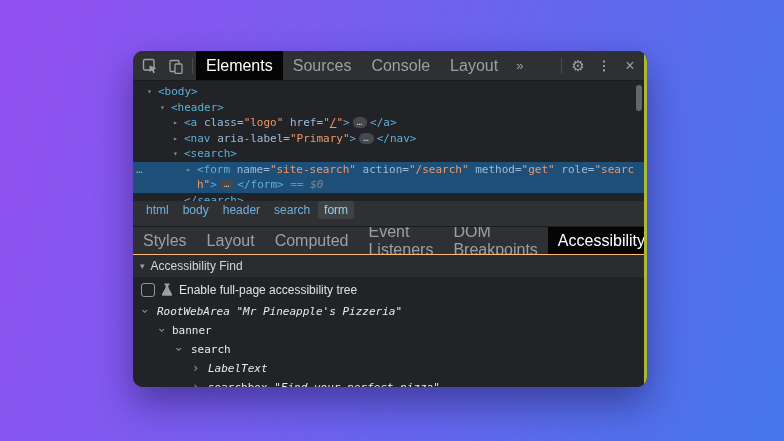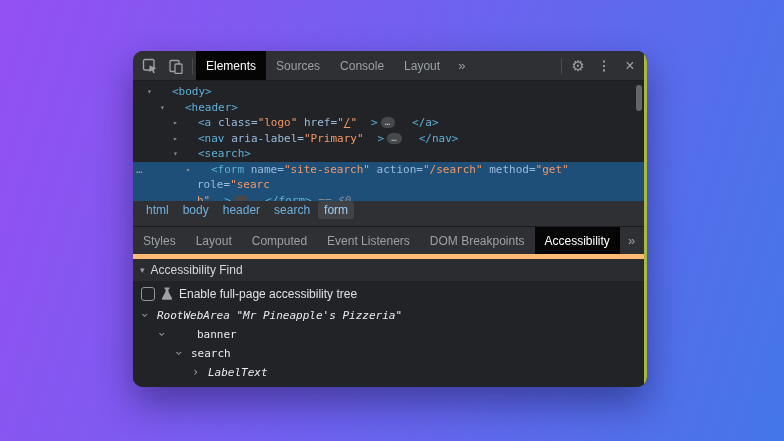--- a/index.html
+++ b/index.html
@@ -13,51 +13,51 @@
     background:#222326;border-radius:10px;overflow:hidden;
     box-shadow:0 16px 36px rgba(18,10,60,.45);
   }
   .green-edge{position:absolute;right:0;top:0;bottom:0;width:3px;background:#a9b837;z-index:40;}
   
   .toolbar{height:29px;background:#2f3033;display:flex;align-items:stretch;border-bottom:1px solid #1b1c1e;}
   .icon-btn{display:flex;align-items:center;justify-content:center;width:26px;color:#9aa0a6;}
   .icon-btn svg{display:block;}
   .vsep{width:1px;height:16px;background:#4a4c4f;align-self:center;margin:0 3px;}
   .tabs{display:flex;align-items:stretch;}
-  .tab{display:flex;align-items:center;padding:0 10px;color:#9aa0a6;font-size:12px;cursor:default;}
+  .tab{display:flex;align-items:center;padding:0 10px;color:#9aa0a6;font-size:16px;cursor:default;}
   .tab.selected{background:#050505;color:#ffffff;}
   .more-btn{display:flex;align-items:center;padding:0 8px;color:#9aa0a6;font-size:13px;}
   .toolbar-right{margin-left:auto;display:flex;align-items:stretch;}
   .glyph{font-size:15px;line-height:1;}
   .kebab{font-size:13px;font-weight:bold;}
   .close{font-size:16px;}
   
   .dom-pane{height:117px;background:#222326;position:relative;overflow:hidden;
     font-family:"DejaVu Sans Mono",monospace;font-size:11px;line-height:15.5px;padding-top:3px;}
   .dom-row{position:relative;white-space:pre-wrap;color:#e8eaed;}
   .dom-row.selected{background:#1d4f79;}
   .arrow{position:absolute;top:0;color:#8a9096;font-size:8px;line-height:15.5px;}
   .gutter{position:absolute;left:3px;top:0;color:#9aa0a6;font-size:11px;letter-spacing:1px;}
-  .c-tag{color:#5db0d7;margin-left:14px;}
+  .c-tag{color:#5db0d7;}
   .c-attr{color:#9bbbdc;}
   .c-val{color:#f29766;}
   .c-link{color:#f29766;text-decoration:underline;}
   .c-plain{color:#e8eaed;}
   .c-dim{color:#82878d;font-style:italic;}
   .c-ell{display:inline-block;background:#45484c;color:#c3c7cb;border-radius:7px;
     padding:0 4px;margin:0 3px;font-size:9px;line-height:11px;letter-spacing:1px;vertical-align:1px;}
   .scroll-thumb{position:absolute;right:5px;top:4px;width:6px;height:26px;background:#63666a;border-radius:3px;z-index:30;}
   
   .crumbs{height:25px;background:#2f3033;display:flex;align-items:flex-start;gap:2px;
     padding:0 7px;font-size:12px;border-bottom:1px solid #1b1c1e;}
   .crumb{color:#6fb0de;padding:2px 6px;border-radius:3px;}
   .crumb.selected{background:#404346;color:#9ecdf0;}
   
   .side-tabs{height:27px;background:#2f3033;display:flex;align-items:stretch;
-    font-size:12px;color:#9aa0a6;border-bottom:5px solid #fdba74;overflow:hidden;}
+    font-size:12px;color:#9aa0a6;border-bottom:1px solid #fdba74;overflow:hidden;}
   
   .a11y-header{height:22px;background:#2b2c2f;display:flex;align-items:center;gap:6px;
     padding:0 7px;color:#d5d7da;font-size:12px;}
   .tri{color:#9aa0a6;font-size:9px;}
   .check-row{height:25px;background:#222326;display:flex;align-items:center;gap:6px;padding:0 8px;}
   .checkbox{width:12px;height:12px;border:1.5px solid #8f959b;border-radius:3px;background:transparent;flex:none;}
   .flask svg{display:block;}
   .check-label{color:#dee1e6;font-size:12px;}
   .a11y-tree{background:#222326;position:relative;overflow:hidden;height:90px;
     font-family:"DejaVu Sans Mono",monospace;font-size:11px;line-height:19px;color:#e8eaed;}
@@ -156,18 +156,18 @@
     <div class="checkbox"></div>
     <span class="flask">
       <svg width="12" height="14" viewBox="0 0 12 14">
         <path d="M3.5 0.5 h5 v1.4 h-1 v2.8 l3.4 6.2 a1.3 1.3 0 0 1 -1.15 1.9 h-7.5 a1.3 1.3 0 0 1 -1.15 -1.9 L4.5 4.7 V1.9 h-1 Z" fill="#9aa0a6"></path>
       </svg>
     </span>
     <span class="check-label">Enable full-page accessibility tree</span>
   </div>
   <div class="a11y-tree">
       <div class="a11y-row" style="padding-left: 24px;"><span class="chev down" style="left: 8px;">›</span><span class="a-it">RootWebArea </span><span class="a-it">"Mr Pineapple's Pizzeria"</span></div>
-      <div class="a11y-row" style="padding-left: 64px;"><span class="chev down" style="left: 25px;">›</span><span class="a-up">banner</span></div>
+      <div class="a11y-row" style="padding-left: 39px;"><span class="chev down" style="left: 25px;">›</span><span class="a-up">banner</span></div>
       <div class="a11y-row" style="padding-left: 58px;"><span class="chev down" style="left: 42px;">›</span><span class="a-up">search</span></div>
       <div class="a11y-row" style="padding-left: 75px;"><span class="chev" style="left: 59px;">›</span><span class="a-it">LabelText</span></div>
       <div class="a11y-row" style="padding-left: 75px;"><span class="chev" style="left: 59px;">›</span><span class="a-up">searchbox </span><span class="a-it">"Find your perfect pizza"</span></div>
     </div>
 </div>
 
 </body></html>

